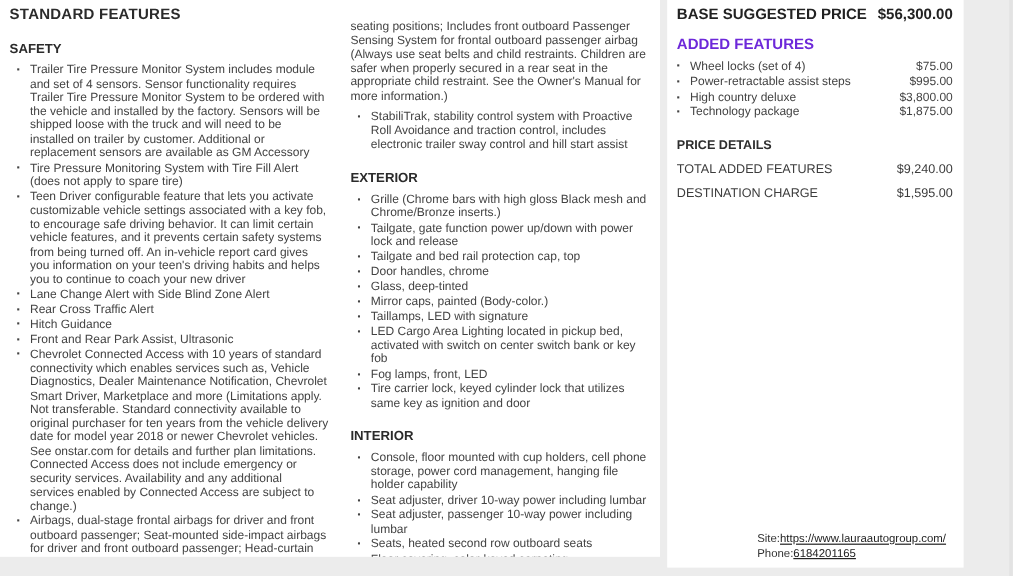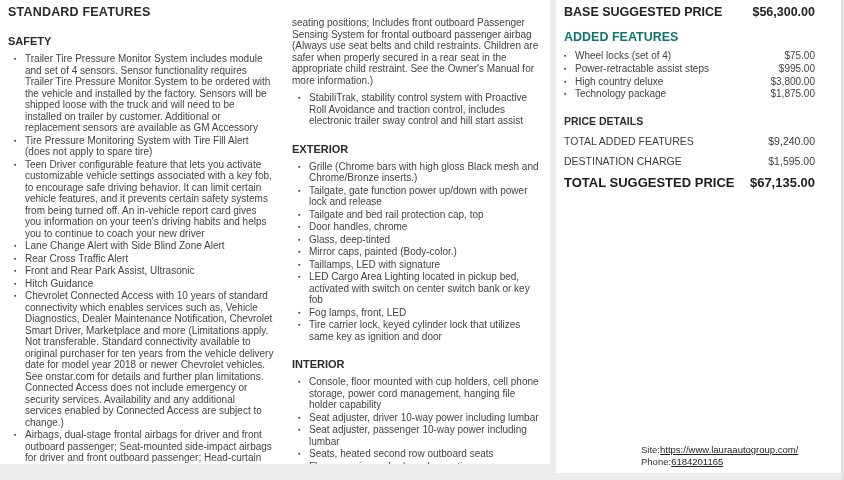--- a/index.html
+++ b/index.html
@@ -6,21 +6,21 @@
   body{
     width:844px;height:480px;
     background:#ececec;
     font-family:"Liberation Sans","DejaVu Sans",sans-serif;
     color:#404040;
     position:relative;
     overflow:hidden;
   }
   .panel{background:#ffffff;position:absolute;top:0;box-sizing:border-box;}
   .panel-left{left:0;width:550px;height:464px;overflow:hidden;}
-  .panel-right{left:556px;width:285px;height:473px;padding:3px 26px 0 8px;}
+  .panel-right{left:556px;width:247px;height:473px;padding:3px 9px 0 8px;}
   .edge-strip{position:absolute;top:0;right:0;width:3px;height:480px;background:#e3e3e3;}
 
   .col{position:absolute;top:0;}
   .col-a{left:8px;width:272px;}
   .col-b{left:292px;width:258px;}
 
   .doc-title{
     font-size:12.5px;font-weight:bold;color:#2b2b2b;
     letter-spacing:.2px;margin:5px 0 7px 0;
   }
@@ -39,37 +39,37 @@
     font-size:7px;line-height:11.5px;color:#434343;
   }
   .continuation{
     font-size:10px;line-height:11.5px;color:#434343;
     margin:17px 0 1px 0;
   }
 
   
   .price-row{display:flex;justify-content:space-between;align-items:baseline;}
   .base-row{font-size:12.5px;font-weight:bold;color:#222;margin:2px 0 11px 0;}
-  .af-heading{font-size:12.5px;font-weight:bold;color:#0f766e;margin:0 0 6px 0;}
+  .af-heading{font-size:12.5px;font-weight:bold;color:#6d28d9;margin:0 0 6px 0;}
   .af-list{list-style:none;margin:0;padding:0;}
   .af-list li{
     position:relative;padding-left:11px;
     font-size:10px;line-height:12.8px;color:#434343;
     display:flex;justify-content:space-between;
   }
   .af-list li::before{
     content:"▪";position:absolute;left:0;top:0;
     font-size:7px;line-height:12.8px;color:#434343;
   }
   .pd-heading{font-size:10.5px;font-weight:bold;color:#2e2e2e;margin:14px 0 8px 0;}
   .detail-row{font-size:10.5px;color:#3c3c3c;margin:0 0 8px 0;}
   .total-row{font-size:13px;font-weight:bold;color:#1d1d1d;margin-top:2px;}
 
   .footer{
-    position:absolute;left:85px;bottom:6px;
+    position:absolute;left:75px;bottom:6px;
     font-size:9.5px;line-height:11.5px;color:#333;
   }
   .footer a{color:#222;text-decoration:underline;cursor:pointer;}
 </style>
 </head>
 <body>
 
 <div class="panel panel-left">
 
   <div class="col col-a">
@@ -77,22 +77,22 @@
 
     <div>
       <div class="section-heading">SAFETY</div>
       <ul class="feature-list">
 
       <li>Trailer Tire Pressure Monitor System includes module and set of 4 sensors. Sensor functionality requires Trailer Tire Pressure Monitor System to be ordered with the vehicle and installed by the factory. Sensors will be shipped loose with the truck and will need to be installed on trailer by customer. Additional or replacement sensors are available as GM Accessory</li>
           <li>Tire Pressure Monitoring System with Tire Fill Alert (does not apply to spare tire)</li>
           <li>Teen Driver configurable feature that lets you activate customizable vehicle settings associated with a key fob, to encourage safe driving behavior. It can limit certain vehicle features, and it prevents certain safety systems from being turned off. An in-vehicle report card gives you information on your teen's driving habits and helps you to continue to coach your new driver</li>
           <li>Lane Change Alert with Side Blind Zone Alert</li>
           <li>Rear Cross Traffic Alert</li>
+          <li>Hitch Guidance</li>
           <li>Front and Rear Park Assist, Ultrasonic</li>
-          <li>Hitch Guidance</li>
           <li>Chevrolet Connected Access with 10 years of standard connectivity which enables services such as, Vehicle Diagnostics, Dealer Maintenance Notification, Chevrolet Smart Driver, Marketplace and more (Limitations apply. Not transferable. Standard connectivity available to original purchaser for ten years from the vehicle delivery date for model year 2018 or newer Chevrolet vehicles. See onstar.com for details and further plan limitations. Connected Access does not include emergency or security services. Availability and any additional services enabled by Connected Access are subject to change.)</li>
           <li>Airbags, dual-stage frontal airbags for driver and front outboard passenger; Seat-mounted side-impact airbags for driver and front outboard passenger; Head-curtain airbags for front and rear outboard</li>
         </ul>
     </div>
   </div>
 
   <div class="col col-b">
     <div class="continuation">seating positions; Includes front outboard Passenger Sensing System for frontal outboard passenger airbag (Always use seat belts and child restraints. Children are safer when properly secured in a rear seat in the appropriate child restraint. See the Owner's Manual for more information.)</div>
     <ul class="feature-list">
 
@@ -174,24 +174,20 @@
         <span>TOTAL ADDED FEATURES</span>
         <span>$9,240.00</span>
       </div>
 
       <div class="price-row detail-row">
         <span>DESTINATION CHARGE</span>
         <span>$1,595.00</span>
       </div>
     </div>
 
-  <div class="price-row total-row">
-    <span>TOTAL SUGGESTED PRICE</span>
-    <span>$67,135.00</span>
-  </div>
 
   <div class="footer">
     <div><span>Site:</span><a>https://www.lauraautogroup.com/</a></div>
     <div><span>Phone:</span><a>6184201165</a></div>
   </div>
 
 </div>
 
 <div class="edge-strip"></div>
 

